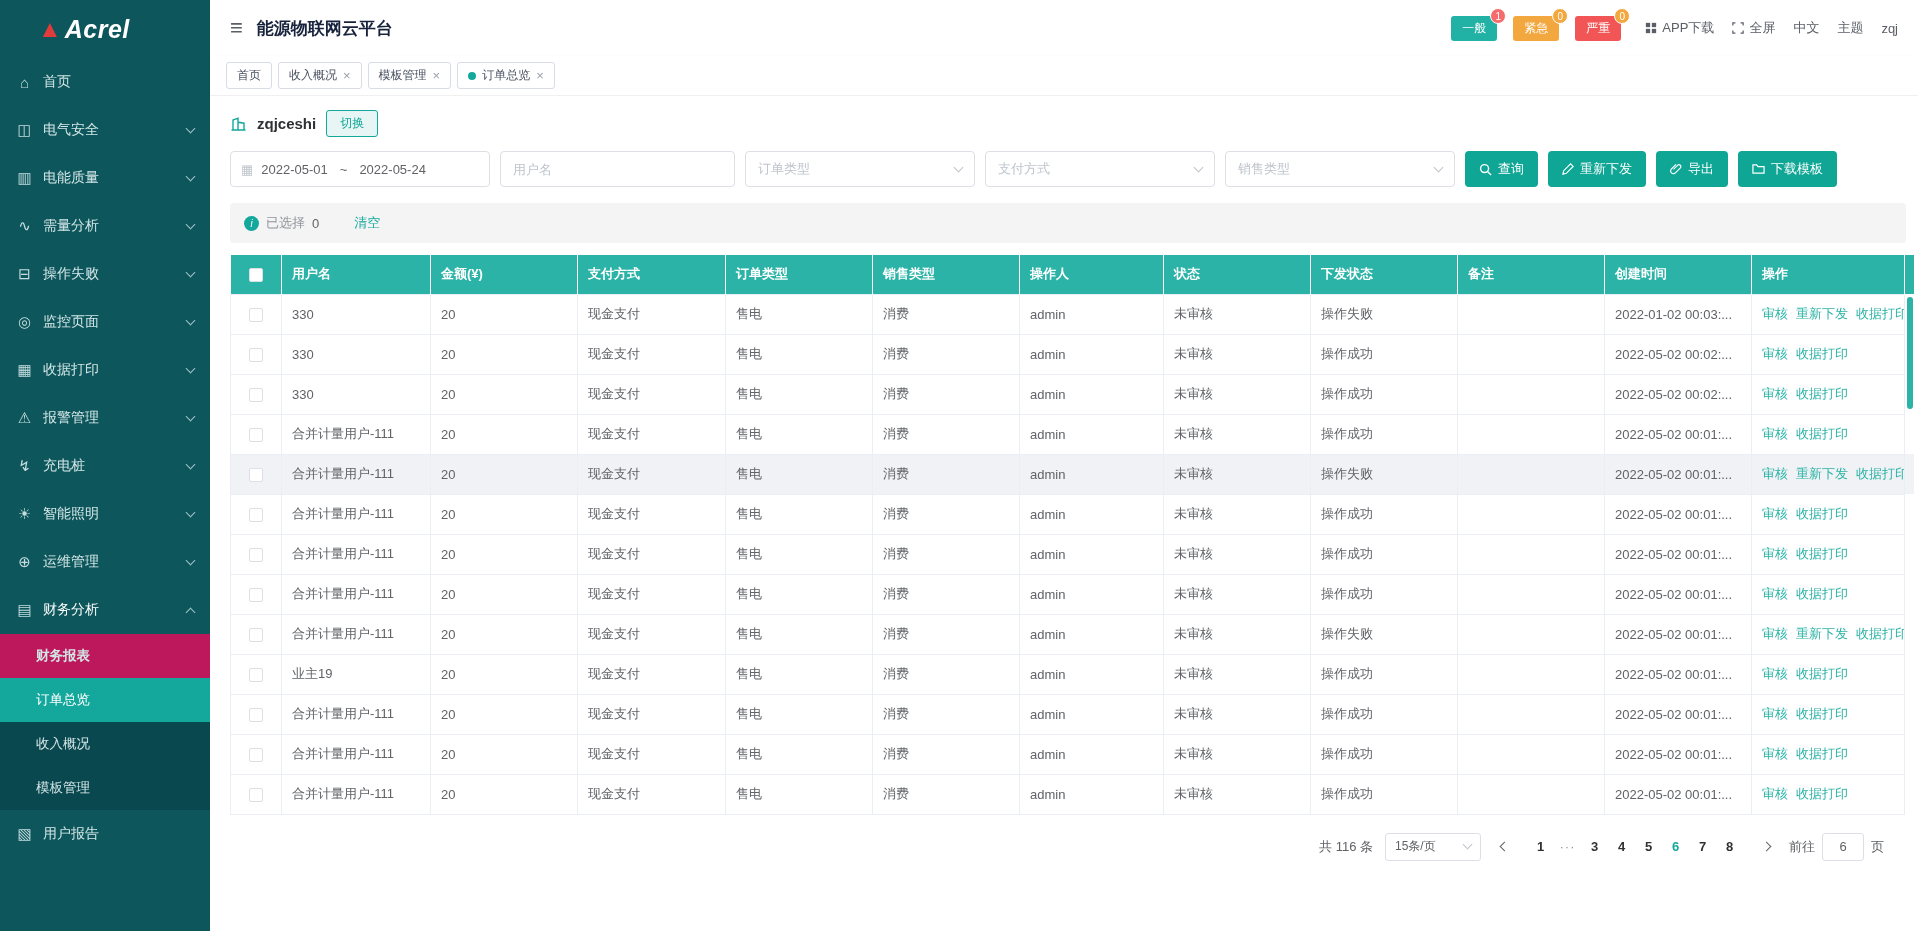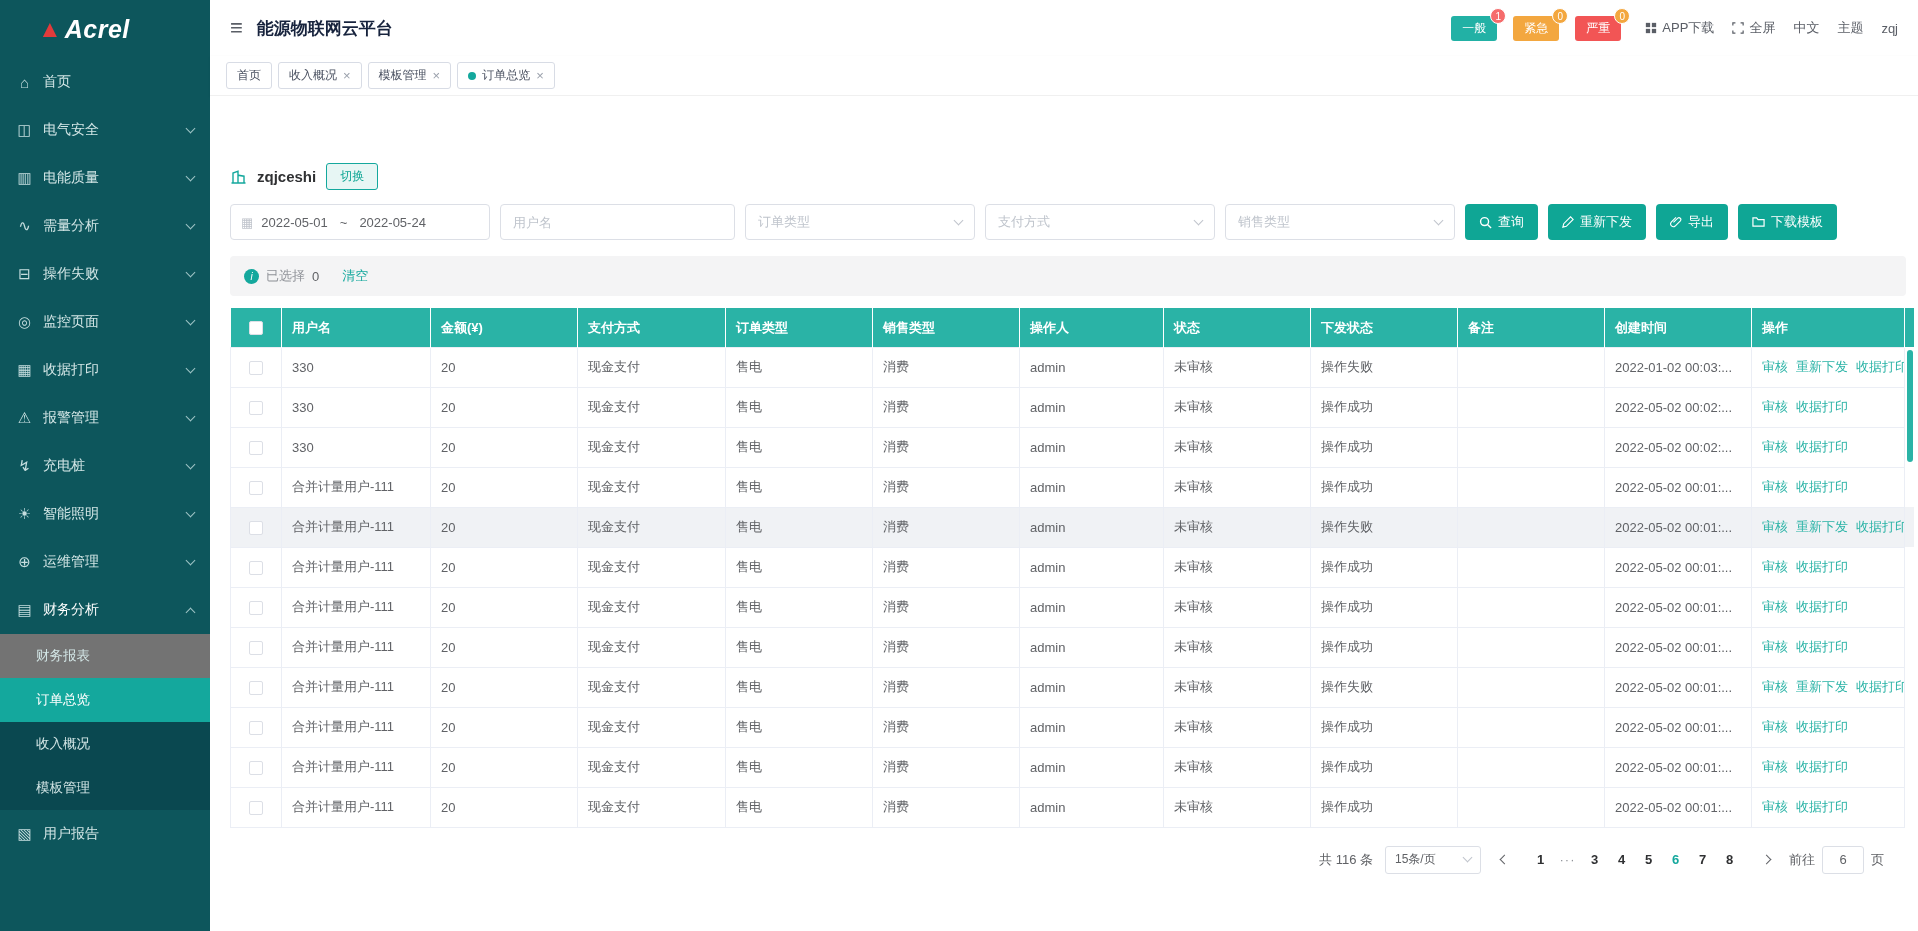--- a/index.html
+++ b/index.html
@@ -13,21 +13,21 @@
   .logo-mark { color:#e23b3b; font-size:24px; font-weight:bold; margin-right:3px; line-height:1; }
   .logo-text { color:#fff; font-size:25px; font-weight:bold; font-style:italic; letter-spacing:0.5px; }
   .side-menu { flex:1; }
   .side-item { height:48px; display:flex; align-items:center; padding:0 16px; font-size:14px; cursor:pointer; color:#d3e6e6; }
   .side-item .s-icon { width:17px; margin-right:10px; font-size:15px; text-align:center; color:#c6dedf; flex:none; }
   .side-item .s-label { flex:1; white-space:nowrap; overflow:hidden; }
   .chev { width:7px; height:7px; border-right:1.5px solid #9fc4c6; border-bottom:1.5px solid #9fc4c6; transform:rotate(45deg); margin-top:-3px; flex:none; }
   .side-item.parent-open { color:#ffffff; }
   .side-item.parent-open .chev { transform:rotate(-135deg); margin-top:4px; }
   .side-item.sub { height:44px; padding-left:36px; background:#0a4850; font-size:13.5px; }
-  .side-item.sub.dark { background:#737373; }
+  .side-item.sub.dark { background:#be185d;font-weight:bold; }
   .side-item.sub.active { background:#14a89d; color:#fff; }
 
   
   .main { flex:1; display:flex; flex-direction:column; min-width:0; }
 
   .topbar { height:56px; display:flex; align-items:center; padding:0 20px; background:#fff; flex:none; }
   .hamburger { font-size:22px; color:#5a5e66; margin-right:14px; cursor:pointer; line-height:1; }
   .app-title { font-size:17px; font-weight:bold; color:#17233d; }
   .topbar-right { margin-left:auto; display:flex; align-items:center; gap:18px; }
   .tags { display:flex; align-items:center; gap:16px; margin-right:6px; }
@@ -36,42 +36,42 @@
   .tag-count { position:absolute; top:-8px; right:-9px; min-width:16px; height:16px; border-radius:8px; font-size:10px; line-height:16px; text-align:center; color:#fff; padding:0 3px; border:1px solid #fff; }
   .cnt-red { background:#f56c6c; } .cnt-orange { background:#f3a73f; }
   .top-link { font-size:13px; color:#5a5e66; display:flex; align-items:center; gap:5px; cursor:pointer; white-space:nowrap; }
 
   .tabbar { height:40px; display:flex; align-items:center; gap:6px; padding:0 16px; background:#fff; border-bottom:1px solid #f0f0f0; box-shadow:0 1px 3px rgba(0,0,0,0.06); flex:none; }
   .tab { height:27px; display:flex; align-items:center; gap:6px; padding:0 10px; border:1px solid #d8dce5; border-radius:3px; font-size:12px; color:#495060; background:#fff; cursor:pointer; white-space:nowrap; }
   .tab .dot { width:8px; height:8px; border-radius:50%; background:#14a89d; flex:none; }
   .tab-close { color:#9aa0ab; font-size:13px; line-height:1; }
   .tab-close::before { content:"×"; }
 
-  .content { flex:1; padding:14px 0 0 20px; background:#fff; display:flex; flex-direction:column; overflow:hidden;justify-content:center; }
+  .content { flex:1; padding:14px 0 0 20px; background:#fff; display:flex; flex-direction:column; overflow:hidden; }
 
   .project-row { display:flex; align-items:center; gap:10px; }
   .project-name { font-size:15px; font-weight:bold; color:#303133; }
   .switch-btn { border:1px solid #14a89d; color:#0fa695; background:#e7f6f4; font-size:12px; padding:4px 13px; border-radius:3px; cursor:pointer; }
 
   .filter-row { display:flex; align-items:center; gap:10px; margin-top:14px; flex-wrap:nowrap; }
   .date-input { width:260px; height:36px; border:1px solid #dcdfe6; border-radius:4px; display:flex; align-items:center; padding:0 10px; gap:8px; font-size:13px; color:#606266; background:#fff; }
   .cal-icon { color:#c0c4cc; font-size:13px; }
   .date-sep { color:#606266; padding:0 4px; }
   .text-input { width:235px; height:36px; border:1px solid #dcdfe6; border-radius:4px; padding:0 12px; font-size:13px; color:#606266; outline:none; font-family:inherit; }
   .text-input::placeholder { color:#bfc4cc; }
   .select { width:230px; height:36px; border:1px solid #dcdfe6; border-radius:4px; display:flex; align-items:center; justify-content:space-between; padding:0 12px; font-size:13px; color:#bfc4cc; background:#fff; cursor:pointer; }
   .sel-chev { width:7px; height:7px; border-right:1.4px solid #c0c4cc; border-bottom:1.4px solid #c0c4cc; transform:rotate(45deg); margin-top:-4px; flex:none; }
   .btn { height:36px; background:#0fa695; color:#fff; border:none; border-radius:4px; font-size:13px; padding:0 14px; display:inline-flex; align-items:center; gap:6px; cursor:pointer; font-family:inherit; white-space:nowrap; }
   .import-row { margin-top:12px; }
 
   .select-bar { margin-top:16px; height:40px; background:#f4f4f5; border-radius:4px; display:flex; align-items:center; padding:0 14px; font-size:13px; color:#909399; gap:7px; margin-right:12px; }
   .info-icon { width:15px; height:15px; border-radius:50%; background:#14a89d; color:#fff; font-size:10px; display:flex; align-items:center; justify-content:center; font-style:italic; flex:none; }
   .info-icon::before { content:"i"; }
   .sel-count { color:#606266; }
-  .clear-link { color:#14a89d; margin-left:16px; cursor:pointer; }
+  .clear-link { color:#14a89d; margin-left:28px; cursor:pointer; }
 
   .table-wrap { margin-top:12px; position:relative; width:1684px; }
   table { border-collapse:collapse; table-layout:fixed; width:1684px; font-size:13px; }
   thead th { background:#2ab3a6; color:#fff; font-weight:bold; height:39px; text-align:left; padding:0 10px; border-right:1px solid rgba(255,255,255,0.55); white-space:nowrap; overflow:hidden; }
   thead th.gutter-th, thead th:last-child { border-right:none; }
   tbody td { height:40px; border:1px solid #ebeef5; padding:0 10px; color:#606266; white-space:nowrap; overflow:hidden; background:#fff; }
   tbody tr.hover td { background:#f0f2f5; }
   td.gutter { border:none; background:#fff; padding:0; }
   .cb-cell { text-align:center; padding:0 !important; }
   .cb { width:14px; height:14px; border:1px solid #dcdfe6; border-radius:2px; background:#fff; display:inline-block; vertical-align:middle; cursor:pointer; }
@@ -530,20 +530,35 @@
                 <td>消费</td>
                 <td>admin</td>
                 <td>未审核</td>
                 <td>操作失败</td>
                 <td></td>
                 <td>2022-05-02 00:01:...</td>
                 <td class="ops"><a>审核</a><a>重新下发</a><a>收据打印</a></td>
                 <td class="gutter"></td>
               </tr>
 
+              <tr>
+                <td class="cb-cell"><span class="cb"></span></td>
+                <td>业主19</td>
+                <td>20</td>
+                <td>现金支付</td>
+                <td>售电</td>
+                <td>消费</td>
+                <td>admin</td>
+                <td>未审核</td>
+                <td>操作成功</td>
+                <td></td>
+                <td>2022-05-02 00:01:...</td>
+                <td class="ops"><a>审核</a><a>收据打印</a></td>
+                <td class="gutter"></td>
+              </tr>
 
               <tr>
                 <td class="cb-cell"><span class="cb"></span></td>
                 <td>合并计量用户-111</td>
                 <td>20</td>
                 <td>现金支付</td>
                 <td>售电</td>
                 <td>消费</td>
                 <td>admin</td>
                 <td>未审核</td>

